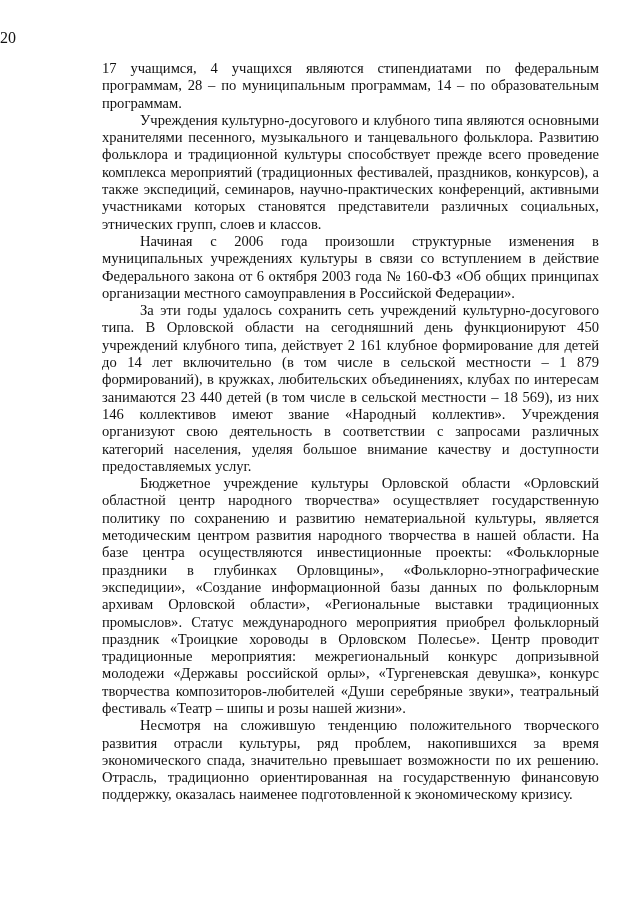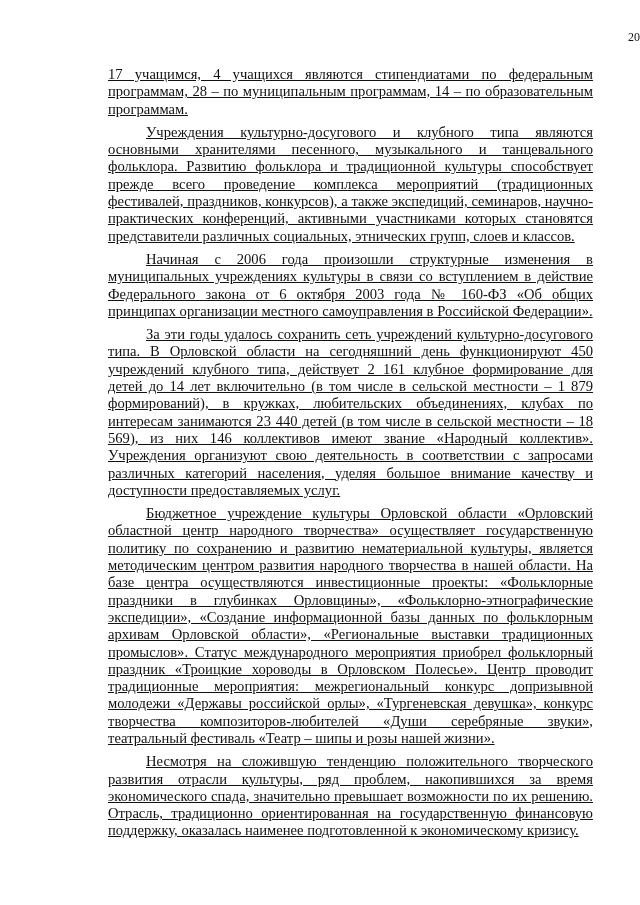--- a/index.html
+++ b/index.html
@@ -13,37 +13,36 @@
       position: relative;
       overflow: hidden;
       font-family: "Liberation Serif", "DejaVu Serif", serif;
       color: #111111;
     }
     .page-number {
       position: absolute;
       top: 29px;
       left: 0;
       width: 640px;
-      text-align: right;
-      font-size: 12px;
+      text-align: left;
+      font-size: 16px;
       line-height: 17px;
     }
     .content {
       position: absolute;
       top: 60px;
       left: 102px;
       width: 497px;
       font-size: 14.6px;
       line-height: 17.3px;
     }
     .content p {
-      margin: 6px;
+      margin: 0;
       text-align: justify;
       text-align-last: left;
-      text-decoration: underline;
     }
     .content p.indent {
       text-indent: 38px;
     }
   </style>
 </head>
 <body>
 
 <div class="page-number">20</div>
 

